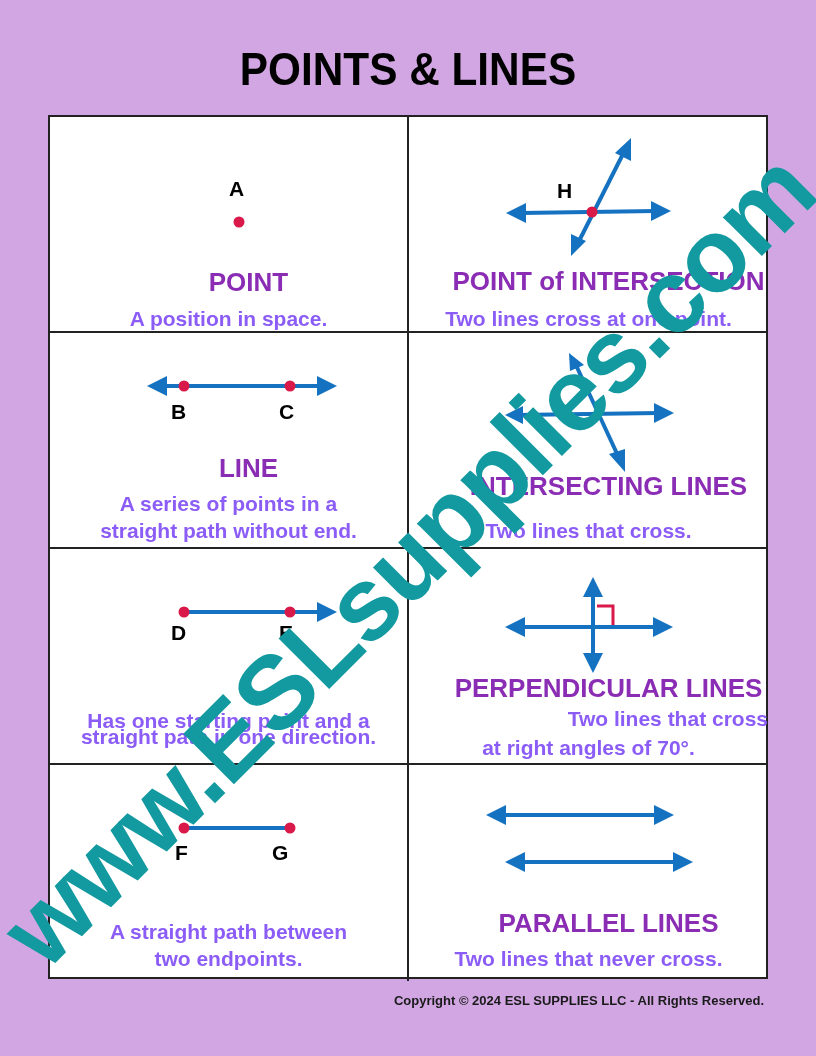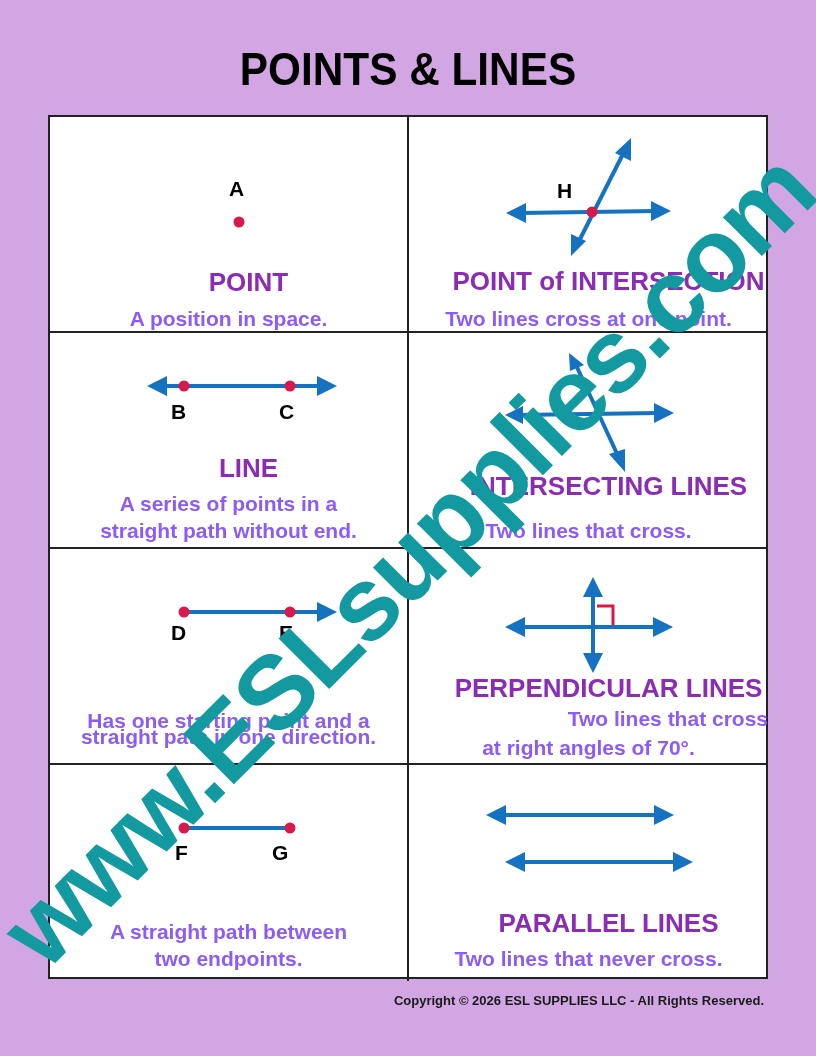--- a/index.html
+++ b/index.html
@@ -125,13 +125,13 @@
       <polygon points="284,97 264,87 264,107" fill="#1572c0"></polygon>
     </svg>
     <div class="heading" style="top:143px;">PARALLEL LINES</div>
     <div class="desc" style="top:180px;">Two lines that never cross.</div>
   </div>
 
 </div>
 
 <div class="watermark">www.ESLsupplies.com</div>
 
-<div class="copyright">Copyright © 2026 ESL SUPPLIES LLC - All Rights Reserved.</div>
+<div class="copyright">Copyright © 2024 ESL SUPPLIES LLC - All Rights Reserved.</div>
 
 </body></html>

